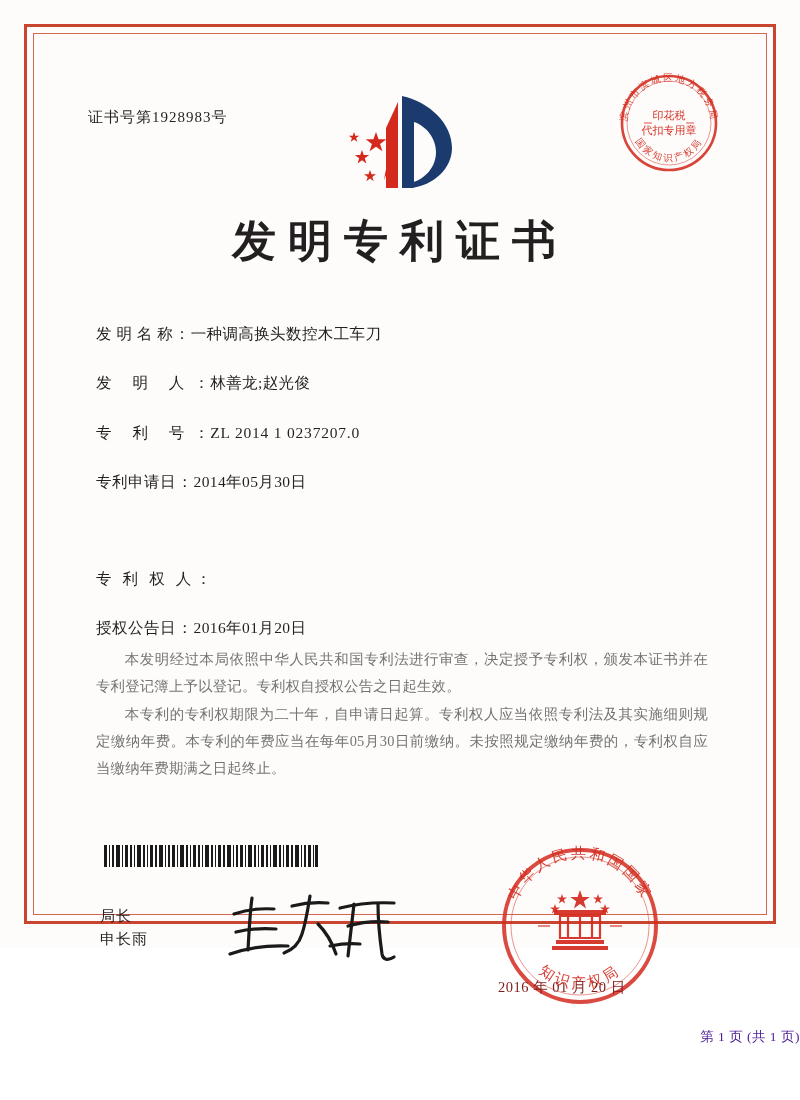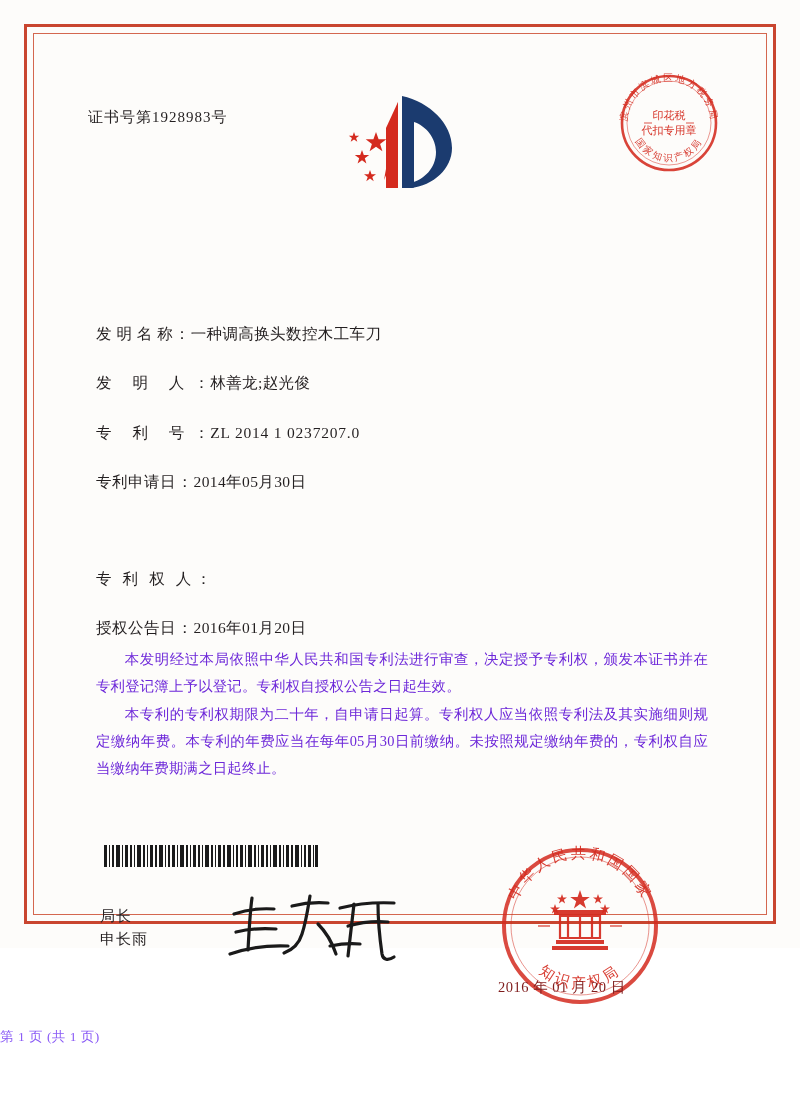--- a/index.html
+++ b/index.html
@@ -126,21 +126,21 @@
 
   
   .body-text {
     position: absolute;
     left: 96px;
     top: 646px;
     width: 612px;
     font-size: 14.4px;
     line-height: 27px;
     text-align: justify;
-    color: #6d28d9;
+    color: #737373;
   }
   .body-text p {
     margin: 0 0 1px 0;
     text-indent: 2em;
     letter-spacing: 0.2px;
   }
 
   
   .barcode {
     position: absolute;
@@ -184,23 +184,23 @@
     letter-spacing: 0.5px;
     white-space: nowrap;
   }
 
   
   .footer {
     position: absolute;
     left: 0;
     right: 0;
     top: 1028px;
-    text-align: left;
+    text-align: right;
     font-size: 13.5px;
-    color: #8b5cf6;
+    color: #4c1d95;
     letter-spacing: 0.5px;
   }
 </style>
 </head>
 <body>
 
 <div class="page">
 
   <div class="border-outer"></div>
   <div class="border-inner"></div>
@@ -244,20 +244,21 @@
       </text>
       <text x="59" y="55" font-size="11" fill="#d42a1e" text-anchor="middle" font-family="'Liberation Serif', serif" opacity="0.95">印花税</text>
       <text x="59" y="70" font-size="11" fill="#d42a1e" text-anchor="middle" font-family="'Liberation Serif', serif" opacity="0.95">代扣专用章</text>
       <g stroke="#d42a1e" stroke-width="1" opacity="0.8">
         <line x1="34" y1="59" x2="42" y2="59"></line>
         <line x1="76" y1="59" x2="84" y2="59"></line>
       </g>
     </svg>
   </div>
 
+  <div class="title">发明专利证书</div>
 
   <div class="fields">
 
     <div class="field-row">
       <span class="field-label">发 明 名 称</span>
       <span class="field-colon">：</span>
       <span class="field-value">一种调高换头数控木工车刀</span>
     </div>
 
     <div class="field-row">

